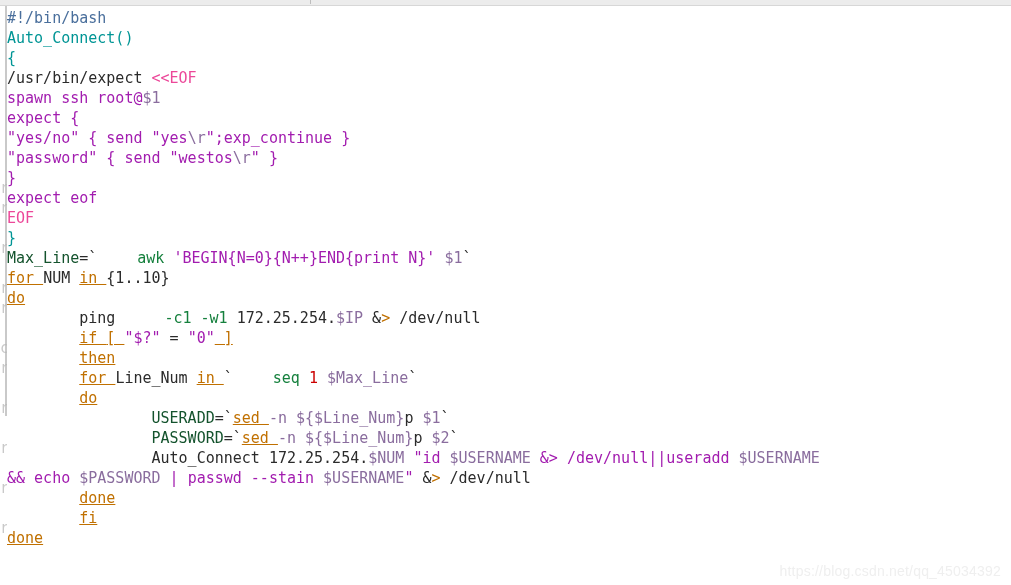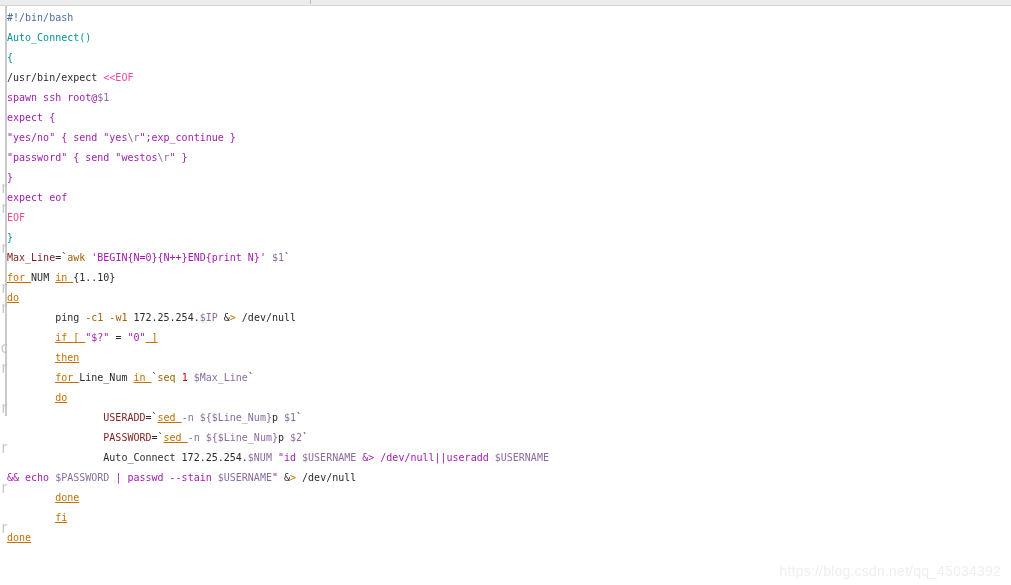--- a/index.html
+++ b/index.html
@@ -61,41 +61,41 @@
     overflow: hidden;
   }
 
   
   #code {
     position: absolute;
     left: 7px; top: 6px;
     width: 1004px;
     height: 579px;
     background: #ffffff;
-    font-size: 10px;
+    font-size: 15px;
     line-height: 20px;
     white-space: pre;
     padding-top: 2px;
     box-sizing: border-box;
     overflow: hidden;
   }
   .ln {
     height: 20px;
     white-space: pre;
   }
 
   
   .t-plain   { color: #2b2b2b; }
   .t-shebang { color: #4a6f9c; }
   .t-func    { color: #009595; margin-top: 15px; }
-  .t-var     { color: #7f1d1d; }
+  .t-var     { color: #14532d; }
   .t-str     { color: #a21caf; }
   .t-kw      { color: #c07000; text-decoration: underline; }
   .t-heredoc { color: #ec4899; }
-  .t-cmd     { color: #a16207; }
+  .t-cmd     { color: #15803d; margin-left: 40px; }
   .t-dollar  { color: #8a6d9e; }
   .t-num     { color: #cc0000; }
   .t-op      { color: #c07000; }
 
   
   #watermark {
     position: absolute;
     right: 10px;
     bottom: 6px;
     font-family: "Liberation Sans", sans-serif;

